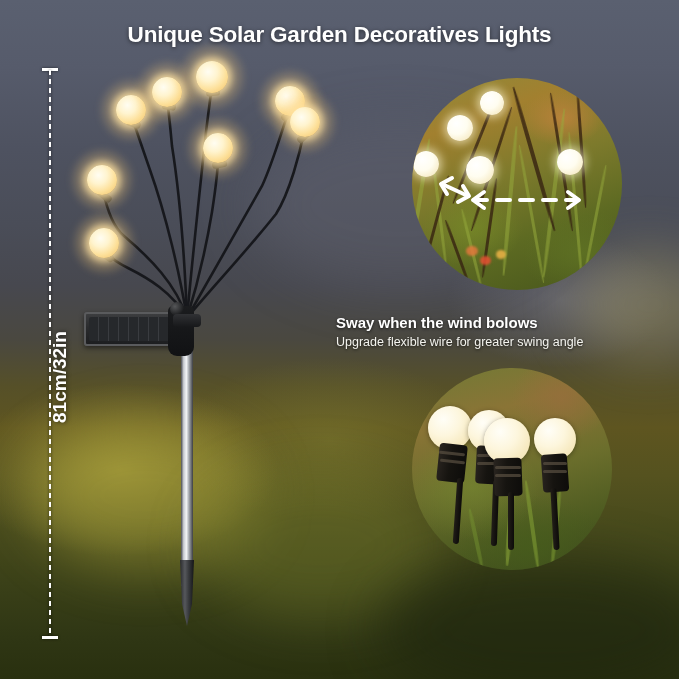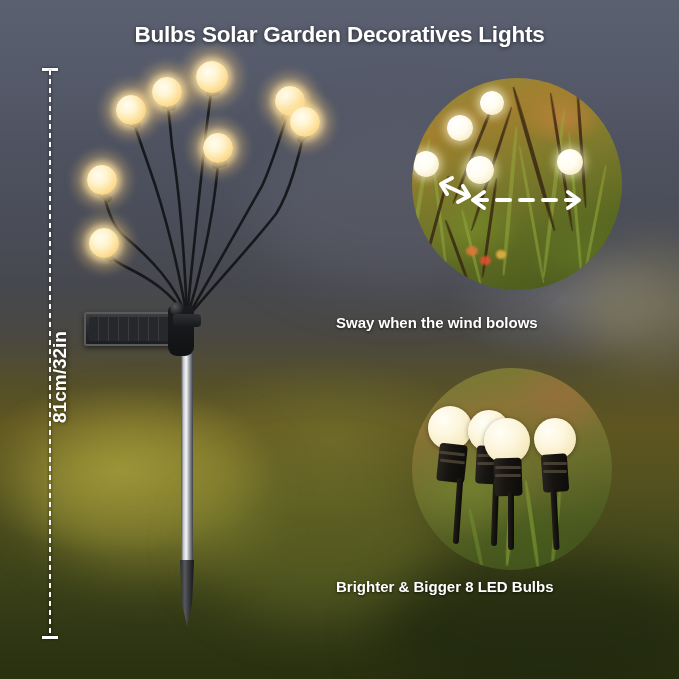--- a/index.html
+++ b/index.html
@@ -221,21 +221,21 @@
 
 <div class="stage">
 
   <div class="bg-sky"></div>
   <div class="bg-blob blob-haze"></div>
   <div class="bg-blob blob-sun"></div>
   <div class="bg-blob blob-grass1"></div>
   <div class="bg-blob blob-grass2"></div>
   <div class="bg-blob blob-dark"></div>
 
-  <div class="headline">Bulbs Solar Garden Decoratives Lights</div>
+  <div class="headline">Unique Solar Garden Decoratives Lights</div>
 
   <div class="ruler">
     <div class="ruler-cap top"></div>
     <div class="ruler-line"></div>
     <div class="ruler-cap bottom"></div>
     <div class="ruler-label">81cm/32in</div>
   </div>
 
   <div class="product">
 
@@ -365,20 +365,21 @@
 
         <path d="M62,122 L166,122" stroke-dasharray="13 10"></path>
         <path d="M72,114 L61,122 L72,130"></path>
         <path d="M156,114 L167,122 L156,130"></path>
       </g>
     </svg>
   </div>
 
   <div class="caption caption-top">
     <div class="cap-title">Sway when the wind bolows</div>
+    <div class="cap-sub">Upgrade flexible wire for greater swing angle</div>
   </div>
 
   <div class="inset inset-bottom">
     <div class="photo photo-closeup"></div>
 
     <div class="blade" style="left:96px;  top:98px;  width:5px;  height:100px; transform:rotate(4deg);  background:rgba(150,178,60,.5);"></div>
     <div class="blade" style="left:118px; top:112px; width:4px;  height:90px;  transform:rotate(-8deg); background:rgba(140,170,56,.5);"></div>
     <div class="blade" style="left:142px; top:120px; width:4px;  height:80px;  transform:rotate(6deg);  background:rgba(132,162,52,.5);"></div>
     <div class="blade" style="left:62px;  top:140px; width:4px;  height:62px;  transform:rotate(-12deg);background:rgba(120,150,48,.45);"></div>
 
@@ -401,16 +402,15 @@
     <div class="holder-stem" style="left:96px; top:124px; height:58px;"></div>
 
     <div class="big-bulb" style="left:122px; top:50px; width:42px; height:42px;"></div>
     <div class="holder" style="left:130px; top:86px;  width:26px; height:38px; transform:rotate(-4deg);"></div>
     <div class="holder-ring" style="left:131px; top:94px;  width:24px;"></div>
     <div class="holder-ring" style="left:131px; top:102px; width:24px;"></div>
     <div class="holder-stem" style="left:140px; top:120px; height:62px; transform:rotate(-3deg);"></div>
   </div>
 
   <div class="caption caption-bottom">
-    <div class="cap-title">Brighter &amp; Bigger 8 LED Bulbs</div>
   </div>
 
 </div>
 
 </body></html>

